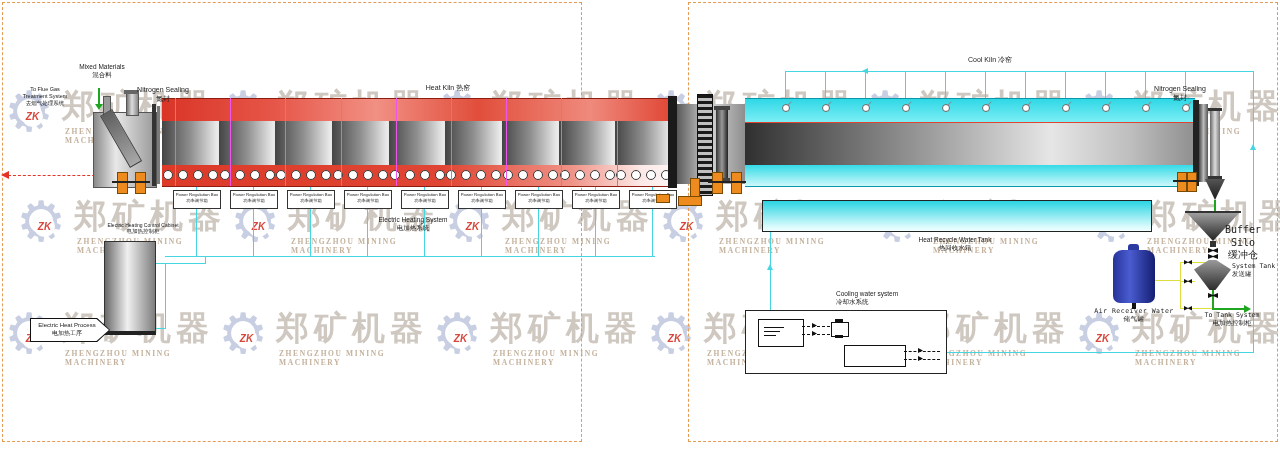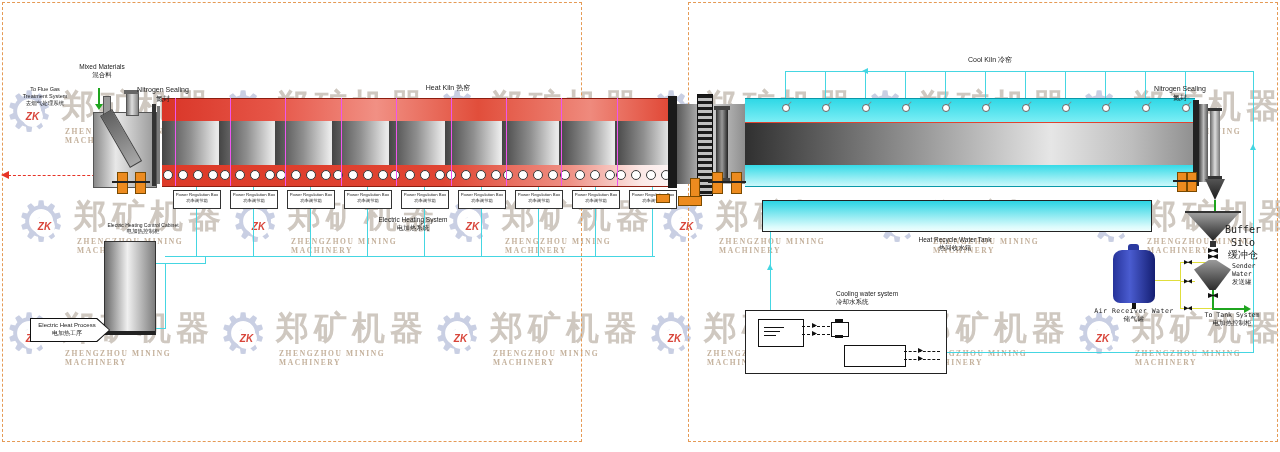--- a/index.html
+++ b/index.html
@@ -473,21 +473,21 @@
   <div class="bowtie" style="left:1208px;top:293px;width:10px;height:5px;"></div>
   <div class="green-line" style="left:1212px;top:290px;width:1.5px;height:18px;"></div>
   <div class="green-line" style="left:1212px;top:308px;width:34px;height:1.5px;"></div>
   <div class="tri" style="left:1244px;top:305px;border-top:4px solid transparent;border-bottom:4px solid transparent;border-left:7px solid #1fa51f;"></div>
 
   <div class="lbl mono" style="left:1220px;top:224px;width:46px;font-size:10px;text-align:center;">
     <span class="ln">Buffer Silo</span>
     <span class="ln">缓冲仓</span>
   </div>
   <div class="lbl mono" style="left:1232px;top:262px;width:46px;font-size:6.5px;text-align:left;">
-    <span class="ln">Sender Water</span>
+    <span class="ln">System Tank</span>
     <span class="ln">发送罐</span>
   </div>
   <div class="lbl mono" style="left:1196px;top:311px;width:72px;font-size:6.5px;">
     <span class="ln">To Tank System</span>
     <span class="ln">电加热控制柜</span>
   </div>
 
   <div class="steel" style="left:1128px;top:244px;width:11px;height:7px;background:#2a3aa0;border-radius:3px 3px 0 0;z-index:6;"></div>
   <div class="steel" style="left:1113px;top:250px;width:42px;height:53px;background:linear-gradient(90deg,#26339a,#4a5cd0 40%,#141e72);border-radius:9px 9px 7px 7px;z-index:6;"></div>
   <div class="steel" style="left:1132px;top:303px;width:4px;height:6px;background:#111;z-index:6;"></div>

